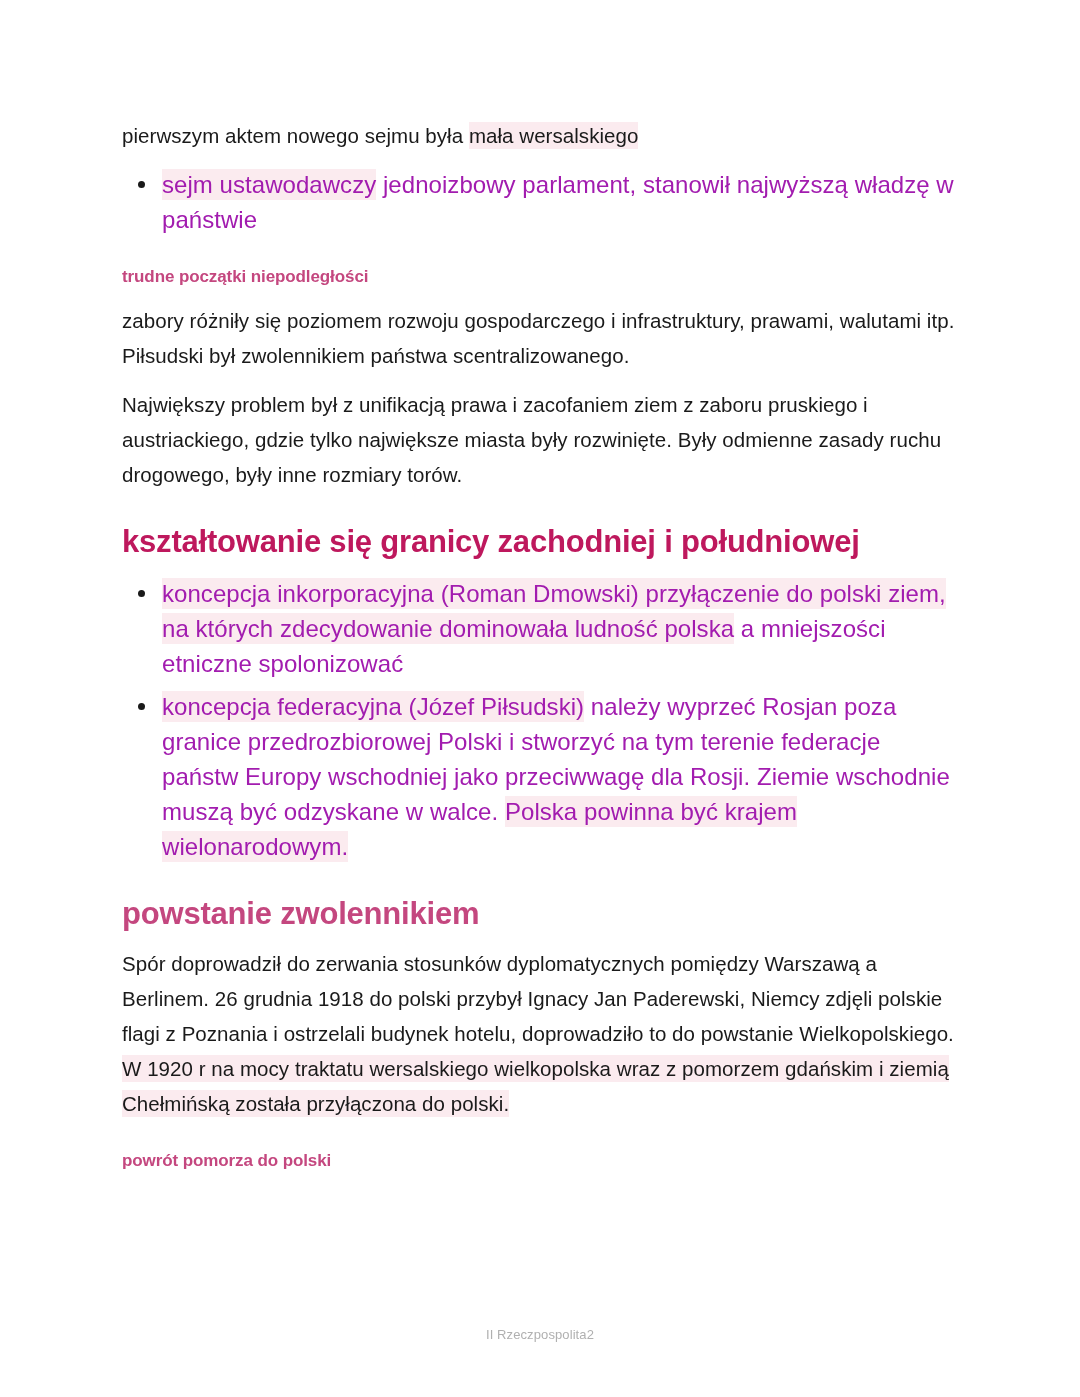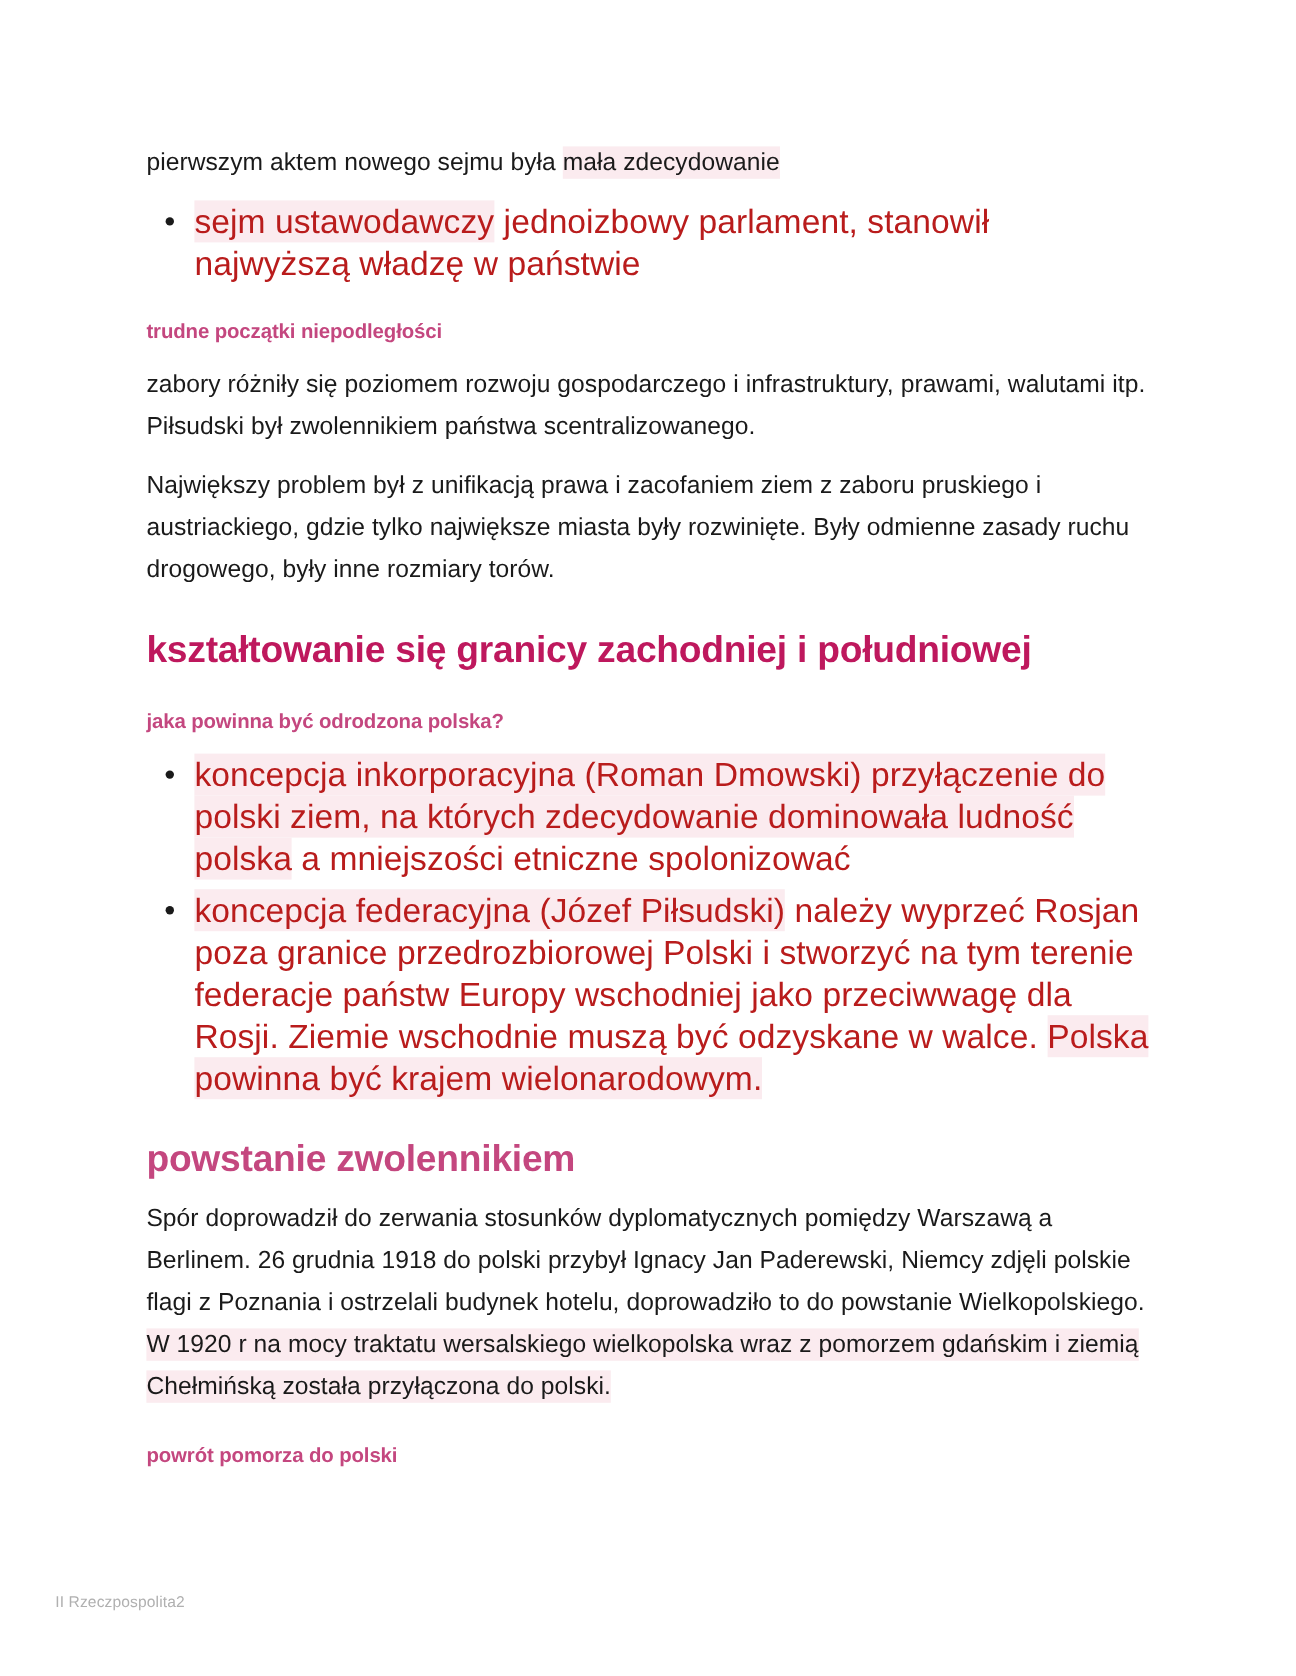--- a/index.html
+++ b/index.html
@@ -46,23 +46,23 @@
 
   ul.bullets {
     margin: 6px 0 14px 0;
     padding: 0;
     list-style: none;
   }
   ul.bullets li {
     position: relative;
     margin: 0 0 8px 0;
     padding-left: 40px;
-    font-size: 28px;
+    font-size: 24px;
     line-height: 35px;
-    color: #b91c1c;
+    color: #a21caf;
     letter-spacing: 0.05px;
   }
   ul.bullets li:last-child { margin-bottom: 0; }
   ul.bullets li .bullet-dot {
     position: absolute;
     left: 16px;
     top: 14px;
     width: 7px;
     height: 7px;
     border-radius: 50%;
@@ -107,53 +107,52 @@
 
   
   .footer {
     position: absolute;
     left: 46px;
     right: 46px;
     bottom: 52px;
     height: 22px;
     display: flex;
     align-items: center;
-    justify-content: flex-start;
+    justify-content: center;
     font-size: 13px;
     color: #b3b3b3;
     letter-spacing: 0.1px;
   }
   .footer .footer-title { color: #b0b0b0; }
   .footer .footer-page { color: #b0b0b0; }
 </style>
 </head>
 <body>
 
 <div class="page">
 
   <div class="content">
 
-    <p class="body-text"><span>pierwszym aktem nowego sejmu była </span><span class="hl">mała zdecydowanie</span></p>
+    <p class="body-text"><span>pierwszym aktem nowego sejmu była </span><span class="hl">mała wersalskiego</span></p>
 
     <ul class="bullets">
       <li>
         <span class="bullet-dot"></span><span class="hl">sejm ustawodawczy</span><span> jednoizbowy parlament, stanowił najwyższą władzę w państwie</span>
       </li>
     </ul>
 
     <h3 class="heading-pink-sm">trudne początki niepodległości</h3>
 
     <p class="body-text">zabory różniły się poziomem rozwoju gospodarczego i infrastruktury, prawami, walutami itp. Piłsudski był zwolennikiem państwa scentralizowanego.</p>
 
 
     <p class="body-text">Największy problem był z unifikacją prawa i zacofaniem ziem z zaboru pruskiego i austriackiego, gdzie tylko największe miasta były rozwinięte. Były odmienne zasady ruchu drogowego, były inne rozmiary torów.</p>
 
     <h2 class="heading-blue">kształtowanie się granicy zachodniej i południowej</h2>
 
-    <h3 class="heading-pink-sm">jaka powinna być odrodzona polska?</h3>
 
     <ul class="bullets">
       <li>
         <span class="bullet-dot"></span><span class="hl">koncepcja inkorporacyjna (Roman Dmowski) przyłączenie do polski ziem, na których zdecydowanie dominowała ludność polska</span><span> a mniejszości etniczne spolonizować</span>
       </li>
       <li>
         <span class="bullet-dot"></span><span class="hl">koncepcja federacyjna (Józef Piłsudski)</span><span> należy wyprzeć Rosjan poza granice przedrozbiorowej Polski i stworzyć na tym terenie federacje państw Europy wschodniej jako przeciwwagę dla Rosji. Ziemie wschodnie muszą być odzyskane w walce. </span><span class="hl">Polska powinna być krajem wielonarodowym.</span>
       </li>
     </ul>
 

